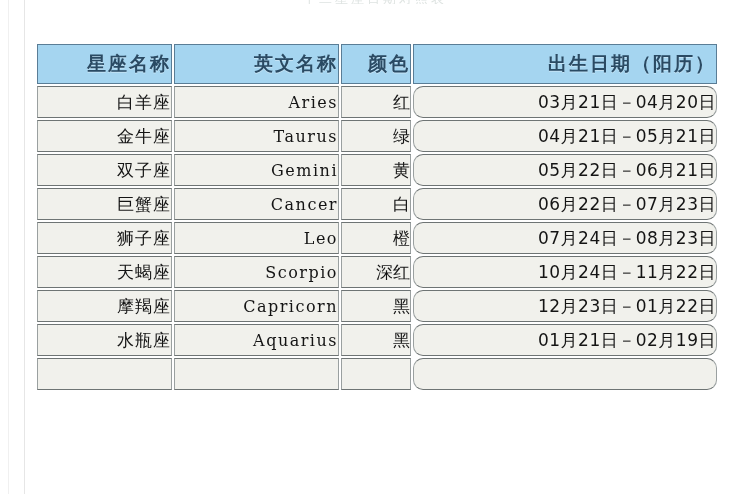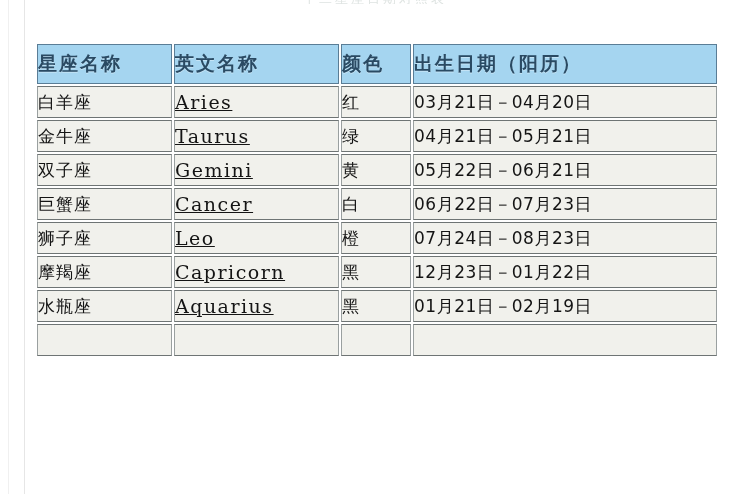--- a/index.html
+++ b/index.html
@@ -60,21 +60,21 @@
     border-collapse: separate;
     border-spacing: 2px;
     width: 682px;
     table-layout: fixed;
   }
 
   table.zodiac th,
   table.zodiac td {
     border: 1px solid #8e9aa3;
     height: 32px;
-    text-align: left;
+    text-align: right;
     vertical-align: middle;
     padding: 0;
     box-sizing: border-box;
   }
 
   table.zodiac th {
     background: #a5d5f0;
     color: #2a4a63;
     font-size: 19px;
     font-weight: bold;
@@ -97,34 +97,34 @@
   col.c-en    { width: 165px; }
   col.c-color { width: 70px;  }
   col.c-date  { width: 304px; }
 
   td.name {
     font-size: 17px;
     letter-spacing: 1px;
     font-family: "DejaVu Sans", "Liberation Sans", sans-serif;
   }
   td.en {
-    font-size: 19px;
+    font-size: 16px;
     letter-spacing: 1.5px;
     font-family: "DejaVu Serif", "Liberation Serif", serif;
-    text-decoration: underline;
   }
   td.color {
     font-size: 17px;
     letter-spacing: 0px;
     font-family: "DejaVu Sans", "Liberation Sans", sans-serif;
   }
   td.date {
     font-size: 17px;
     letter-spacing: 0.5px;
     font-family: "DejaVu Sans", "Liberation Sans", sans-serif;
+    border-radius: 10px;
   }
 
   
   .clip-mask {
     position: absolute;
     left: 0;
     top: 494px;
     width: 750px;
     height: 6px;
     background: #ffffff;
@@ -179,20 +179,26 @@
         <td class="color">白</td>
         <td class="date">06月22日－07月23日</td>
       </tr>
       <tr>
         <td class="name">狮子座</td>
         <td class="en">Leo</td>
         <td class="color">橙</td>
         <td class="date">07月24日－08月23日</td>
       </tr>
       <tr>
+        <td class="name">天蝎座</td>
+        <td class="en">Scorpio</td>
+        <td class="color">深红</td>
+        <td class="date">10月24日－11月22日</td>
+      </tr>
+      <tr>
         <td class="name">摩羯座</td>
         <td class="en">Capricorn</td>
         <td class="color">黑</td>
         <td class="date">12月23日－01月22日</td>
       </tr>
       <tr>
         <td class="name">水瓶座</td>
         <td class="en">Aquarius</td>
         <td class="color">黑</td>
         <td class="date">01月21日－02月19日</td>

